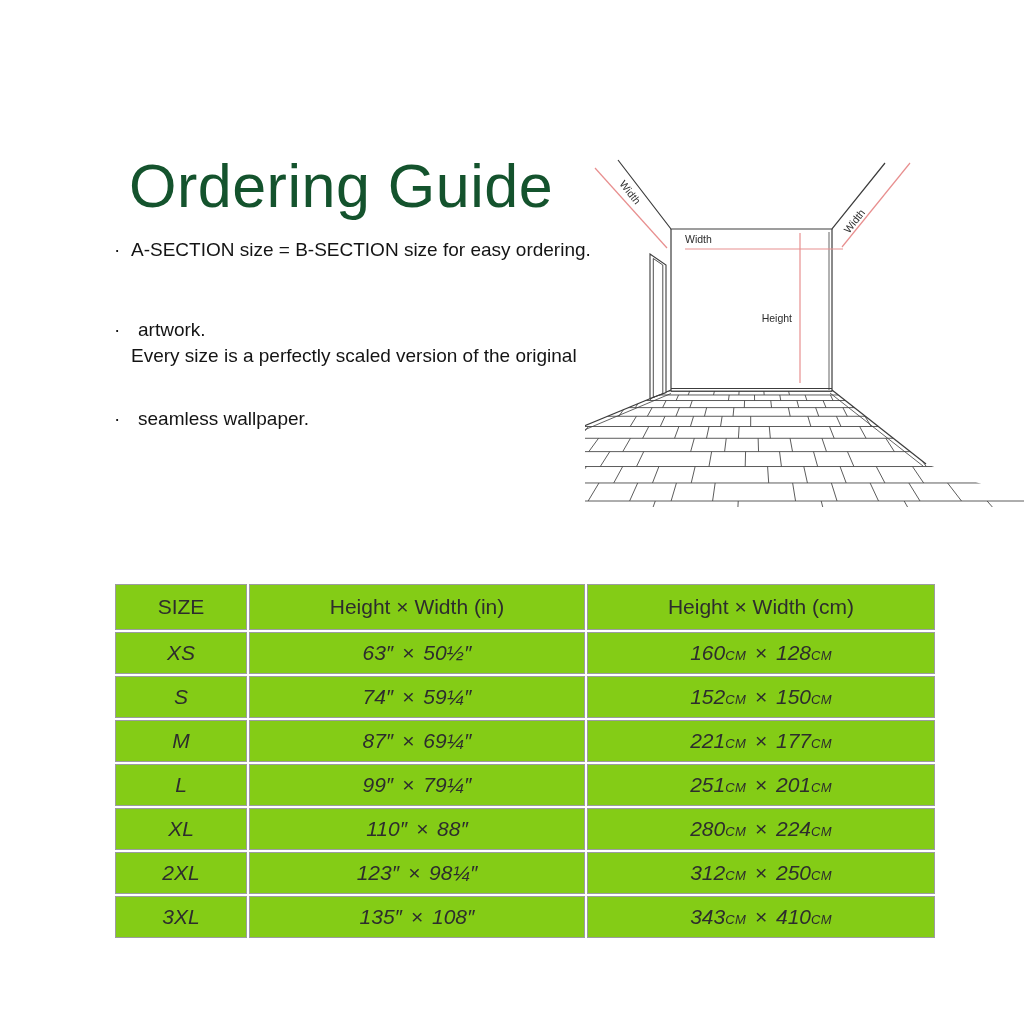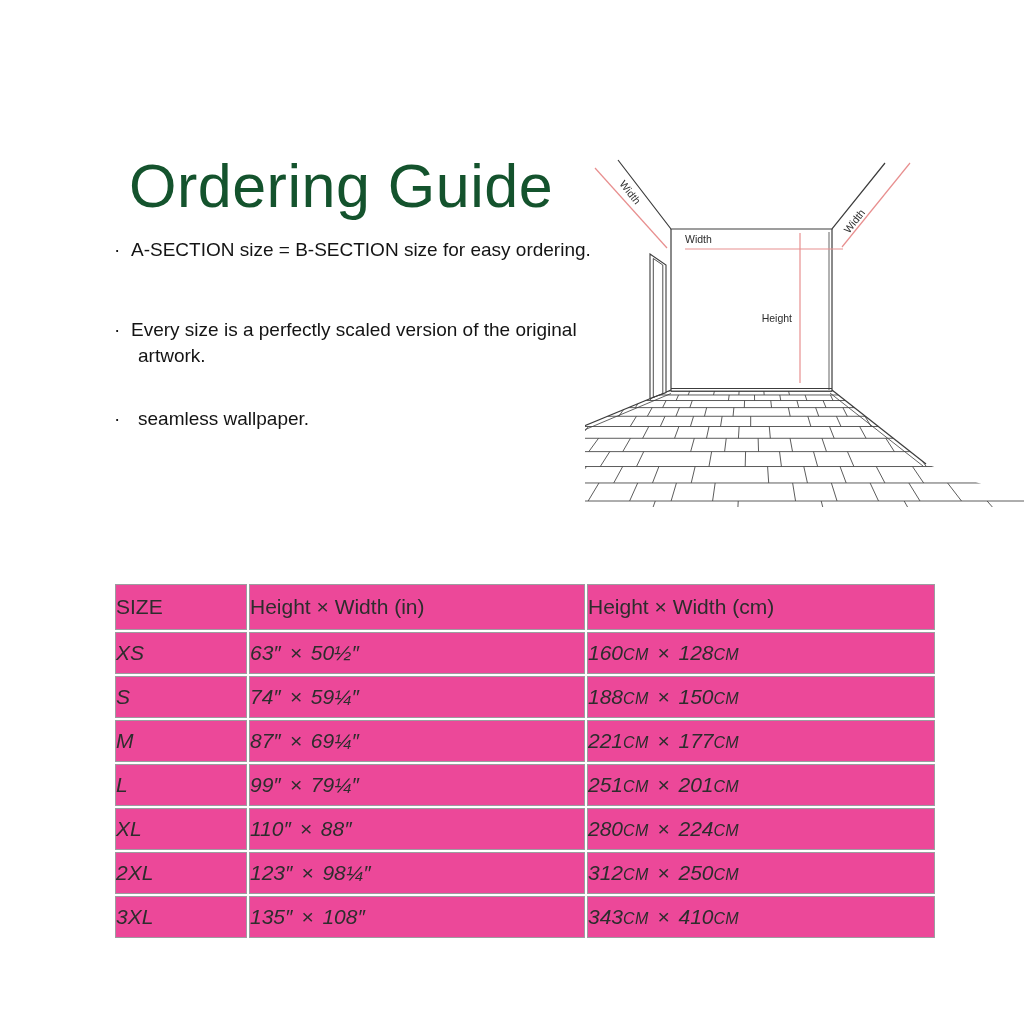--- a/index.html
+++ b/index.html
@@ -23,43 +23,43 @@
   .illus{position:absolute;left:585px;top:0;width:440px;height:515px;}
   .illus svg{width:100%;height:100%;display:block;}
   .illus text{font-family:"Liberation Sans", sans-serif;font-size:10.5px;fill:#2b2b2b;}
 
   table.sizes{
     position:absolute;left:113px;top:582px;width:822px;
     border-collapse:separate;border-spacing:2px;
     font-size:21px;color:#2d2d2d;table-layout:fixed;
   }
   table.sizes th, table.sizes td{
-    background:#ec4899;border:1px solid #9c9ca0;text-align:left;
+    background:#84cc16;border:1px solid #9c9ca0;text-align:center;
     vertical-align:middle;font-weight:400;padding:0;
   }
   table.sizes th{height:44px;}
   table.sizes td{height:40px;font-style:italic;}
   col.c1{width:132px;} col.c2{width:336px;} col.c3{width:348px;}
-  .unit{font-size:16px;letter-spacing:0.3px;}
+  .unit{font-size:13px;letter-spacing:0.3px;}
   .mul{padding:0 3px;}
 </style>
 </head>
 <body>
 
 <h1 class="title">Ordering Guide</h1>
 
 <div class="note" style="left:114px;top:237px;width:540px">
   <span class="dot">·</span>
   <span class="nline">A-SECTION size = B-SECTION size for easy ordering.</span>
 </div>
 
 <div class="note" style="left:114px;top:317px;width:540px">
   <span class="dot">·</span>
+  <span class="nline indent">artwork.</span>
   <span class="nline">Every size is a perfectly scaled version of the original</span>
-  <span class="nline indent">artwork.</span>
 </div>
 
 <div class="note" style="left:114px;top:406px;width:540px">
   <span class="dot">·</span>
   <span class="nline indent">seamless wallpaper.</span>
 </div>
 
 <div class="illus">
   <svg viewBox="0 0 440 515">
     <defs>
@@ -282,21 +282,21 @@
   </thead>
   <tbody id="size-table-body">
       <tr>
     <td><span class="v-size">XS</span></td>
     <td><span class="v-inh">63″</span><span class="mul"> × </span><span class="v-inw">50½″</span></td>
     <td><span class="v-cmh">160</span><span class="unit">CM</span><span class="mul"> × </span><span class="v-cmw">128</span><span class="unit">CM</span></td>
   </tr>
       <tr>
     <td><span class="v-size">S</span></td>
     <td><span class="v-inh">74″</span><span class="mul"> × </span><span class="v-inw">59¼″</span></td>
-    <td><span class="v-cmh">188</span><span class="unit">CM</span><span class="mul"> × </span><span class="v-cmw">150</span><span class="unit">CM</span></td>
+    <td><span class="v-cmh">152</span><span class="unit">CM</span><span class="mul"> × </span><span class="v-cmw">150</span><span class="unit">CM</span></td>
   </tr>
       <tr>
     <td><span class="v-size">M</span></td>
     <td><span class="v-inh">87″</span><span class="mul"> × </span><span class="v-inw">69¼″</span></td>
     <td><span class="v-cmh">221</span><span class="unit">CM</span><span class="mul"> × </span><span class="v-cmw">177</span><span class="unit">CM</span></td>
   </tr>
       <tr>
     <td><span class="v-size">L</span></td>
     <td><span class="v-inh">99″</span><span class="mul"> × </span><span class="v-inw">79¼″</span></td>
     <td><span class="v-cmh">251</span><span class="unit">CM</span><span class="mul"> × </span><span class="v-cmw">201</span><span class="unit">CM</span></td>

